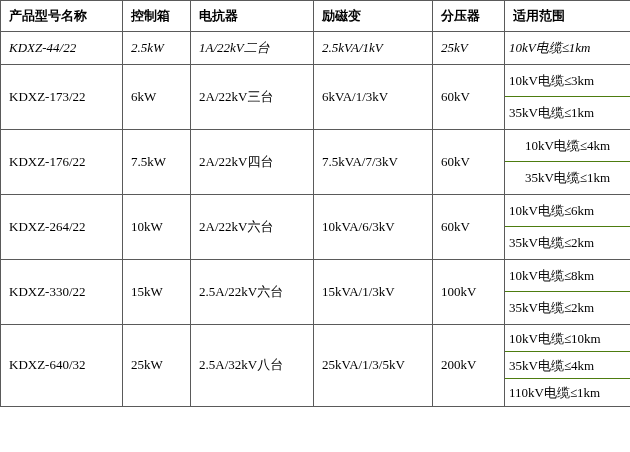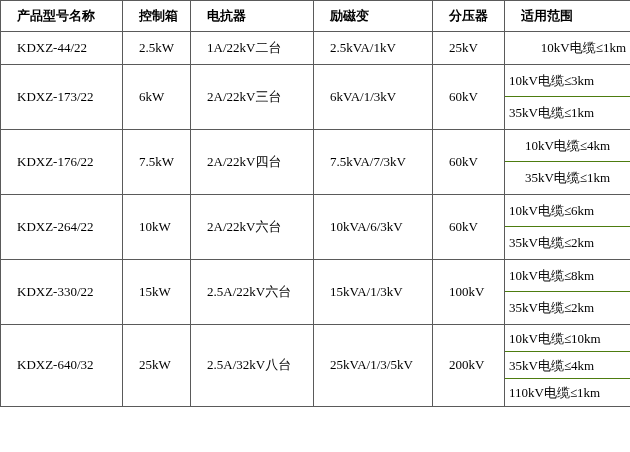--- a/index.html
+++ b/index.html
@@ -14,21 +14,21 @@
     overflow: hidden;
   }
   table.spec-table {
     border-collapse: collapse;
     width: 630px;
     table-layout: fixed;
   }
   table.spec-table th,
   table.spec-table td {
     border: 1px solid #5a5a5a;
-    padding: 0 16px;
+    padding: 0 8px;
     font-size: 13px;
     line-height: 1.25;
     color: #000000;
     text-align: left;
     vertical-align: middle;
     white-space: nowrap;
     overflow: hidden;
   }
   table.spec-table thead th {
     font-weight: bold;
@@ -52,21 +52,21 @@
     border-bottom: 1px solid #4d7c0f;
     padding: 0 4px;
     font-size: 13px;
     line-height: 1.25;
     display: block;
     box-sizing: border-box;
   }
   .range-line:last-child {
     border-bottom: none;
   }
-  .r1 .range-line { height: 32px; line-height: 32px; text-align: right; }
+  .r1 .range-line { height: 32px; line-height: 32px; }
   .r2 .range-line { height: 32px; line-height: 32px; }
   .r3 .range-line { height: 32px; line-height: 32px; }
   .r4 .range-line { height: 32px; line-height: 32px; text-align: center; }
   .r5 .range-line { height: 32px; line-height: 32px; }
   .r6 .range-line { height: 32px; line-height: 32px; }
   .r7 .range-line { height: 27px; line-height: 27px; }
 </style>
 </head>
 <body>
 
@@ -83,21 +83,21 @@
     <tr>
       <th>产品型号名称</th>
       <th>控制箱</th>
       <th>电抗器</th>
       <th>励磁变</th>
       <th>分压器</th>
       <th>适用范围</th>
     </tr>
   </thead>
   <tbody>
-    <tr style="height:32px;">
+    <tr style="height:32px;font-style:italic;">
       <td>KDXZ-44/22</td>
       <td>2.5kW</td>
       <td>1A/22kV二台</td>
       <td>2.5kVA/1kV</td>
       <td>25kV</td>
       <td class="range-cell r1">
         <span class="range-line">10kV电缆≤1km</span>
       </td>
     </tr>
     <tr style="height:64px;">

